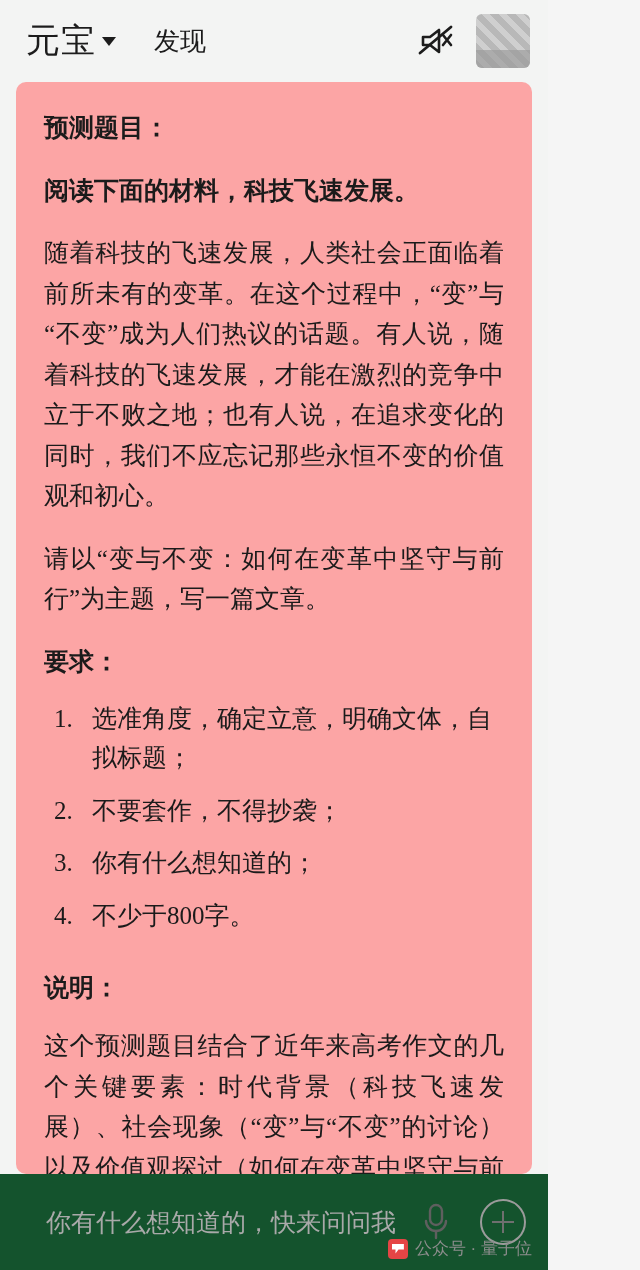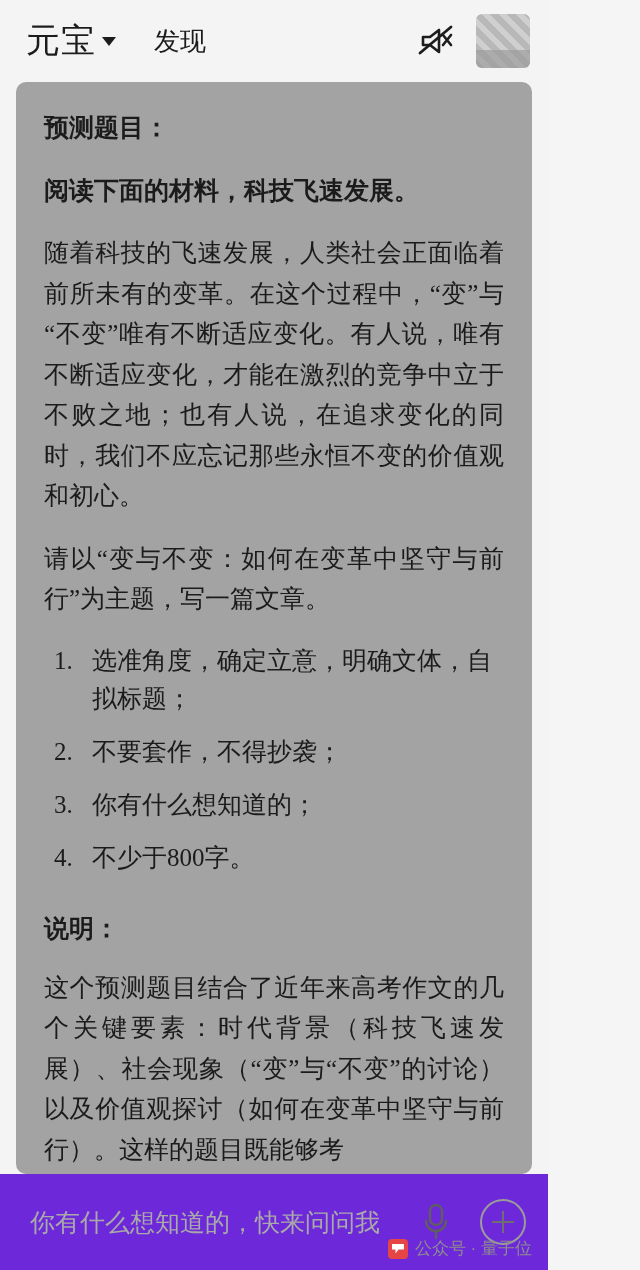--- a/index.html
+++ b/index.html
@@ -84,21 +84,21 @@
 
   
   .chat-area {
     flex: 1 1 auto;
     padding: 0 16px;
     overflow: hidden;
     display: flex;
     flex-direction: column;
   }
   .msg-card {
-    background: #a3a3a3;
+    background: #fca5a5;
     border-radius: 10px;
     padding: 26px 28px 0 28px;
     flex: 1 1 auto;
     overflow: hidden;
     color: #1b1b1b;
     font-size: 25px;
     line-height: 1.62;
     font-family: "Liberation Serif", "DejaVu Serif", serif;
   }
   .p-bold {
@@ -129,22 +129,22 @@
     top: 0;
     color: #1b1b1b;
   }
 
   
   .composer {
     flex: 0 0 96px;
     height: 96px;
     display: flex;
     align-items: center;
-    padding: 0 22px 0 30px;
-    background: #6d28d9;
+    padding: 0 22px 0 46px;
+    background: #14532d;
   }
   .composer-placeholder {
     flex: 1 1 auto;
     font-size: 25px;
     color: #a9a9a9;
     font-family: "Liberation Serif", "DejaVu Serif", serif;
   }
   .mic-icon {
     width: 40px; height: 44px;
     margin-right: 24px;
@@ -215,22 +215,23 @@
         <path d="M7 34 L38 8" fill="none" stroke="#1c1c1c" stroke-width="2.8" stroke-linecap="round"></path>
       </svg>
     </span>
     <div class="avatar"></div>
   </div>
 
   <div class="chat-area">
     <div class="msg-card">
       <p class="p-bold">预测题目：</p>
       <p class="p-bold">阅读下面的材料，科技飞速发展。</p>
-      <p class="p">随着科技的飞速发展，人类社会正面临着前所未有的变革。在这个过程中，“变”与“不变”唯有不断适应变化。有人说，唯有不断适应变化，才能在激烈的竞争中立于不败之地；也有人说，在追求变化的同时，我们不应忘记那些永恒不变的价值观和初心。</p>
+      <p class="p">随着科技的飞速发展，人类社会正面临着前所未有的变革。在这个过程中，“变”与“不变”成为人们热议的话题。有人说，随着科技的飞速发展，才能在激烈的竞争中立于不败之地；也有人说，在追求变化的同时，我们不应忘记那些永恒不变的价值观和初心。</p>
       <p class="p">请以“变与不变：如何在变革中坚守与前行”为主题，写一篇文章。</p>
+      <p class="p-bold p-tight">要求：</p>
       <ol class="req-list">
         <li>选准角度，确定立意，明确文体，自拟标题；</li>
         <li>不要套作，不得抄袭；</li>
         <li>你有什么想知道的；</li>
         <li>不少于800字。</li>
       </ol>
       <p class="p-bold p-tight">说明：</p>
       <p class="p">这个预测题目结合了近年来高考作文的几个关键要素：时代背景（科技飞速发展）、社会现象（“变”与“不变”的讨论）以及价值观探讨（如何在变革中坚守与前行）。这样的题目既能够考</p>
     </div>
   </div>

